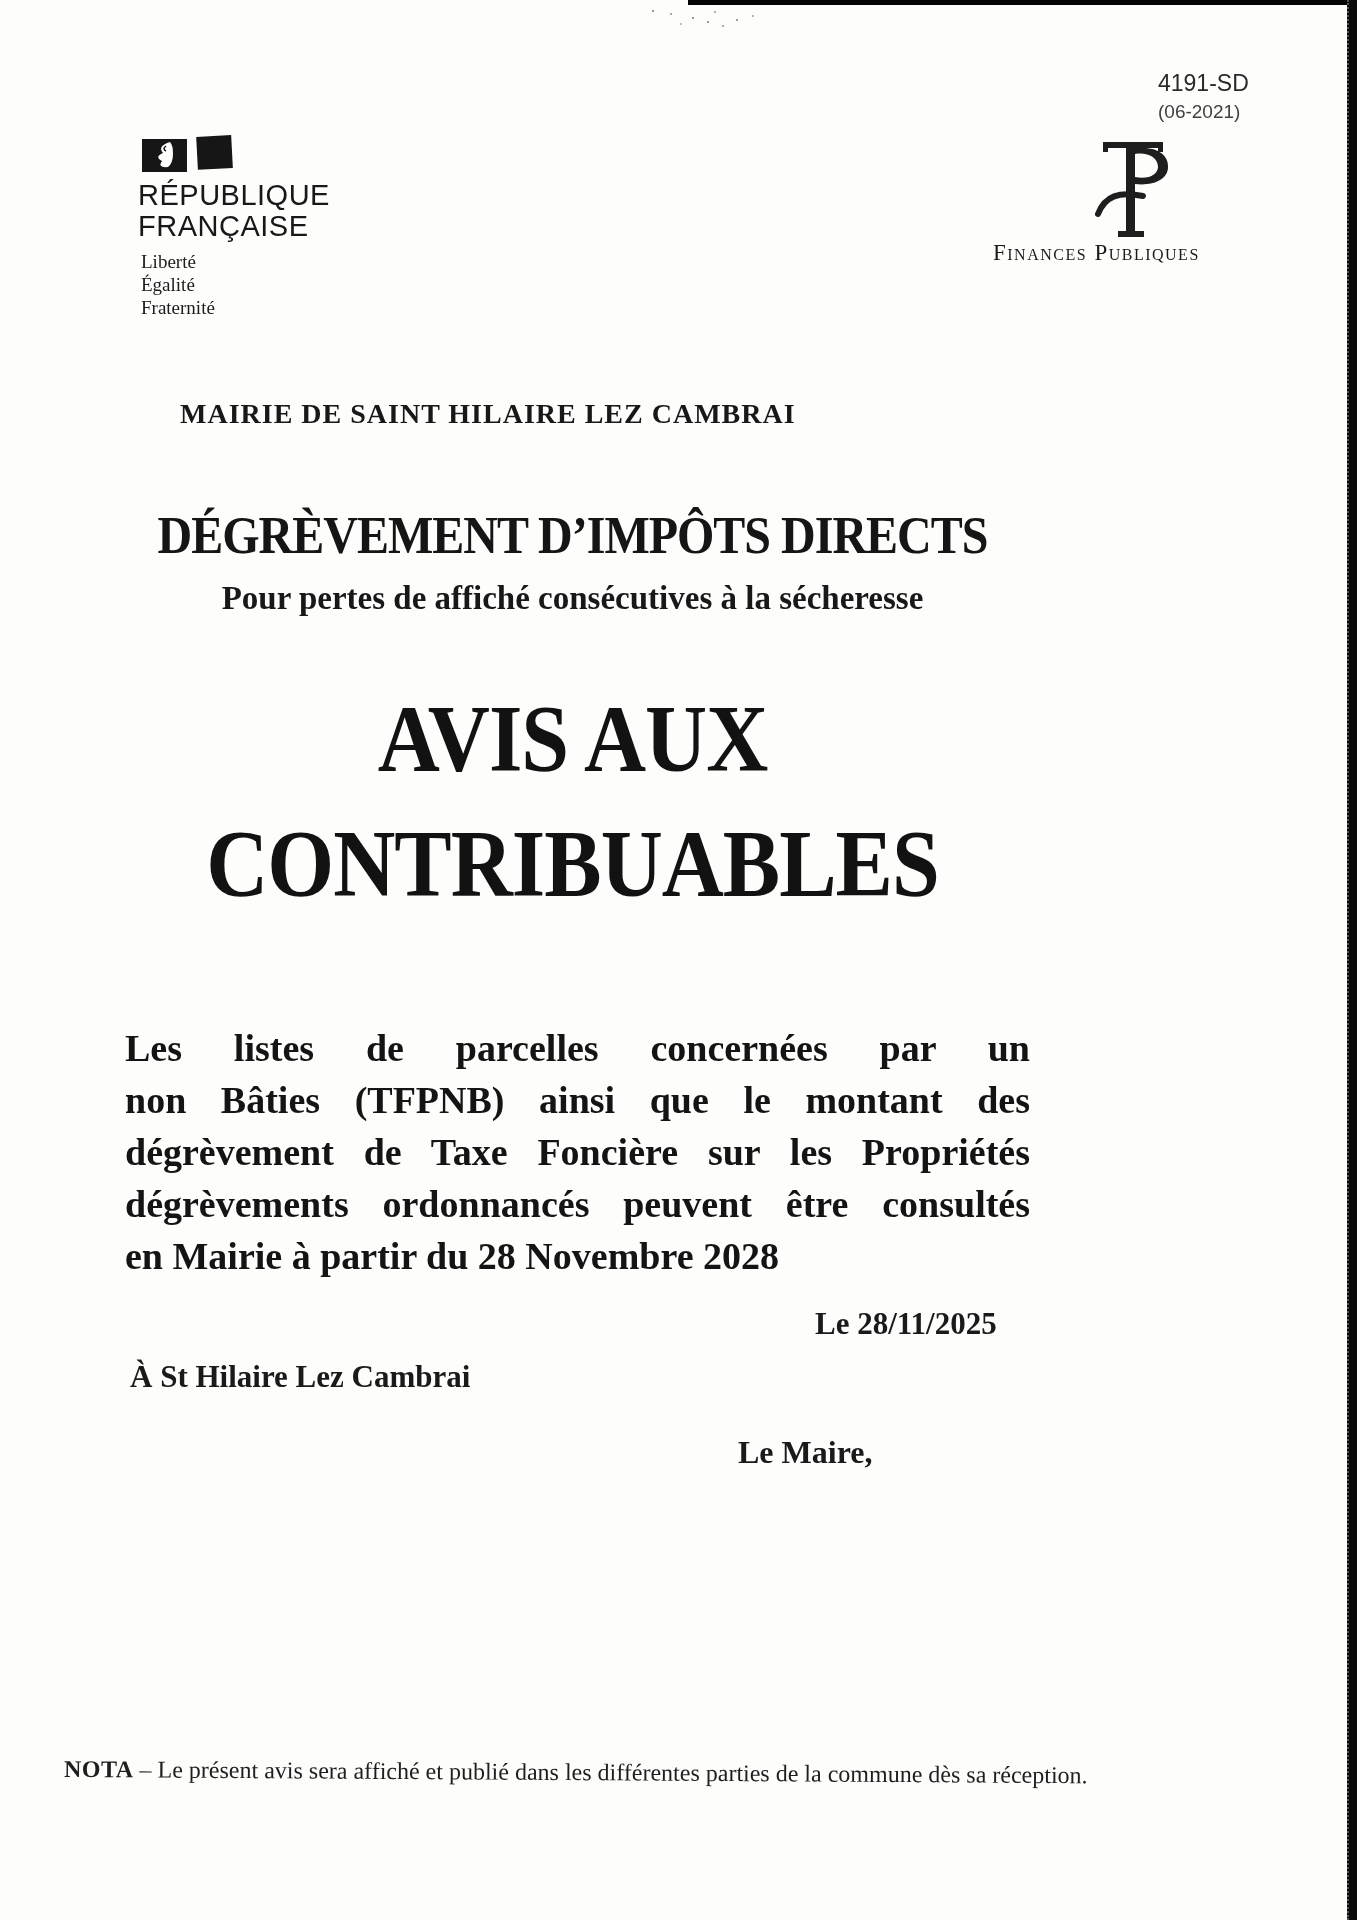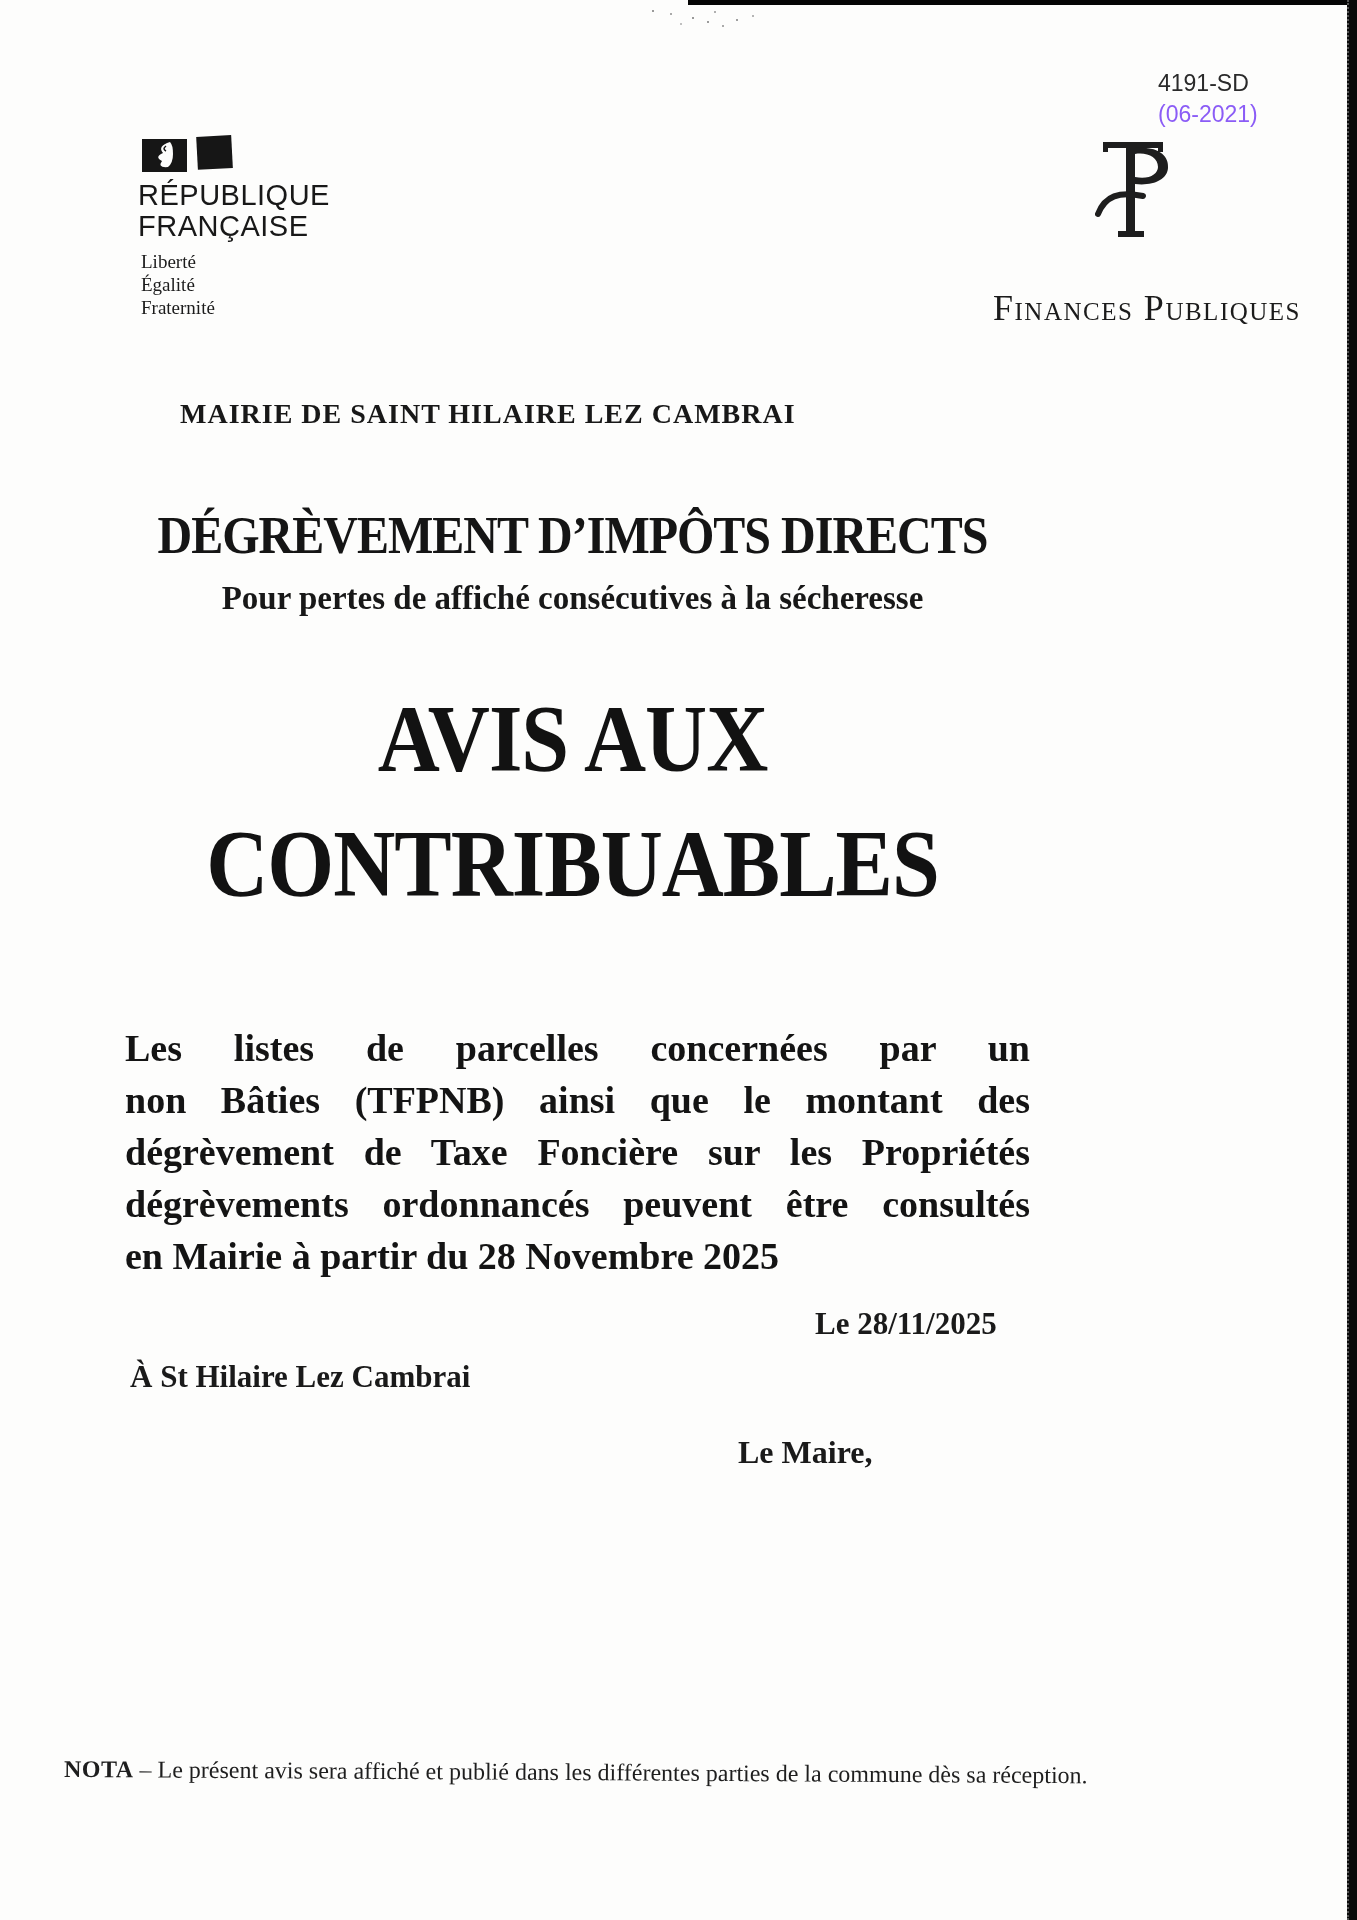--- a/index.html
+++ b/index.html
@@ -21,24 +21,24 @@
   .marianne{position:absolute;left:140px;top:134px;}
   .rf-wordmark{position:absolute;left:138px;top:180px;
     font-family:"Liberation Sans", sans-serif;font-weight:normal;
     font-size:29px;line-height:31px;letter-spacing:.5px;color:#181818;}
   .rf-motto{position:absolute;left:141px;top:250px;
     font-size:19px;line-height:23px;color:#1c1c1c;}
   
   .form-number{position:absolute;left:1158px;top:70px;
     font-family:"Liberation Sans", sans-serif;font-size:23px;color:#2a2a2a;}
   .form-version{position:absolute;left:1158px;top:101px;
-    font-family:"Liberation Sans", sans-serif;font-size:23px;color:#8b5cf6;text-align:center;}
+    font-family:"Liberation Sans", sans-serif;font-size:19px;color:#404040;text-align:center;}
   .fp-logo{position:absolute;left:1095px;top:136px;}
   .fp-label{position:absolute;left:993px;top:240px;
-    font-size:36px;letter-spacing:1.5px;font-variant:small-caps;color:#1b1b1b;margin-top:47px;}
+    font-size:23px;letter-spacing:1.5px;font-variant:small-caps;color:#1b1b1b;}
   
   .mairie{position:absolute;left:180px;top:398px;
     font-weight:bold;font-size:28px;letter-spacing:1px;color:#181818;}
   .center-col{position:absolute;left:115px;width:915px;text-align:center;}
   .title1{top:504px;font-weight:bold;font-size:48px;letter-spacing:-1px;
     transform:scaleY(1.12);transform-origin:center top;color:#151515;}
   .subtitle{top:580px;font-weight:bold;font-size:33px;color:#181818;}
   .avis{top:676px;font-weight:bold;font-size:86px;line-height:114px;letter-spacing:-1px;
     transform:scaleY(1.1);transform-origin:center top;color:#121212;}
   .bodytext{position:absolute;left:125px;top:1022px;width:905px;
@@ -101,21 +101,21 @@
   <div class="center-col avis">
     <div>AVIS AUX</div>
     <div>CONTRIBUABLES</div>
   </div>
 
   <div class="bodytext">
     <div class="just">Les listes de parcelles concernées par un</div>
     <div class="just">non Bâties (TFPNB) ainsi que le montant des</div>
     <div class="just">dégrèvement de Taxe Foncière sur les Propriétés</div>
     <div class="just">dégrèvements ordonnancés peuvent être consultés</div>
-    <div class="last">en Mairie à partir du 28 Novembre 2025</div>
+    <div class="last">en Mairie à partir du 28 Novembre 2028</div>
   </div>
 
   <div class="place-line">À St Hilaire Lez Cambrai</div>
   <div class="date-line">Le 28/11/2025</div>
   <div class="signature-line">Le Maire,</div>
 
   <div class="nota">
     <b>NOTA</b>
     <span>– Le présent avis sera affiché et publié dans les différentes parties de la commune dès sa réception.</span>
   </div>

